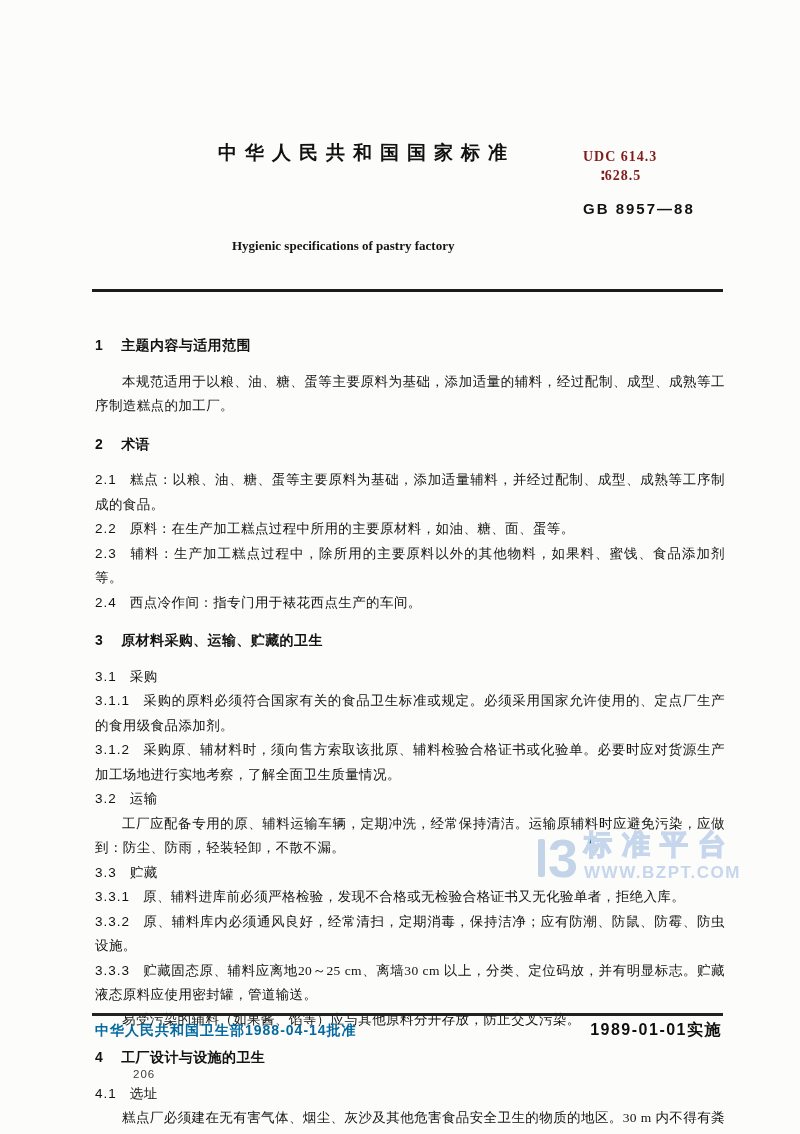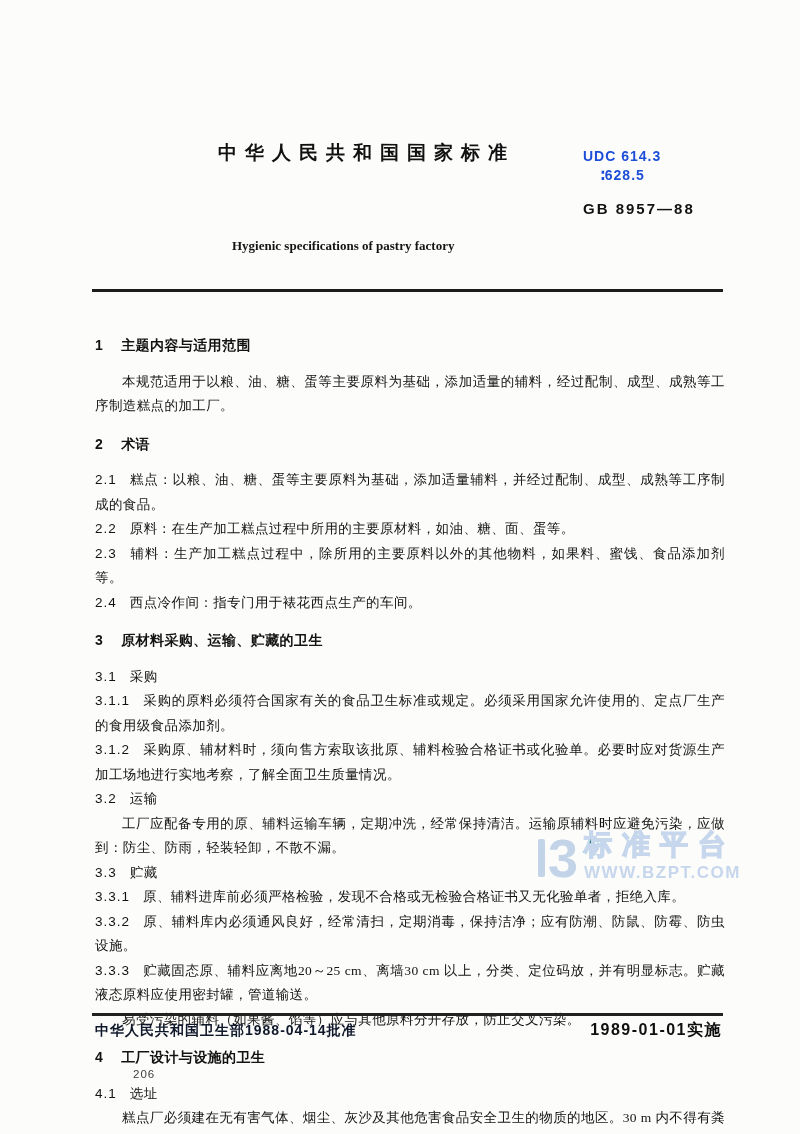--- a/index.html
+++ b/index.html
@@ -15,22 +15,22 @@
   }
   
   .std-label{
     position:absolute;left:218px;top:140px;
     font-family:"Liberation Sans", sans-serif;
     font-size:19px;font-weight:bold;letter-spacing:8px;
     color:#111;white-space:nowrap;
   }
   .udc-block{
     position:absolute;left:583px;top:147px;
-    font-family:Liberation Sans, sans-serif;
-    font-size:14px;font-weight:bold;color:#1d4ed8;
+    font-family:Liberation Serif, serif;
+    font-size:14px;font-weight:bold;color:#7f1d1d;
     line-height:19px;letter-spacing:1px;white-space:nowrap;
   }
   .udc-line2{padding-left:16px;}
   .doc-title{
     position:absolute;left:198px;top:193px;
     font-family:"Liberation Sans", sans-serif;
     font-size:24px;font-weight:bold;letter-spacing:22px;
     color:#0e0e0e;white-space:nowrap;
   }
   .std-number{
@@ -96,21 +96,21 @@
   }
   
   .foot-rule{
     position:absolute;left:92px;top:1013px;width:631px;height:2.5px;
     background:#222;
   }
   .footer-approved{
     position:absolute;left:95px;top:1022px;
     font-family:"Liberation Sans", sans-serif;
     font-size:14px;font-weight:bold;letter-spacing:1px;
-    color:#0f172a;white-space:nowrap;
+    color:#0369a1;white-space:nowrap;
   }
   .footer-effective{
     position:absolute;right:78px;top:1020px;
     font-family:"Liberation Sans", sans-serif;
     font-size:16px;font-weight:bold;letter-spacing:1.5px;
     color:#0f0f0f;white-space:nowrap;text-align:center;
   }
   .page-number{
     position:absolute;left:133px;top:1068px;
     font-family:"Liberation Sans", sans-serif;

